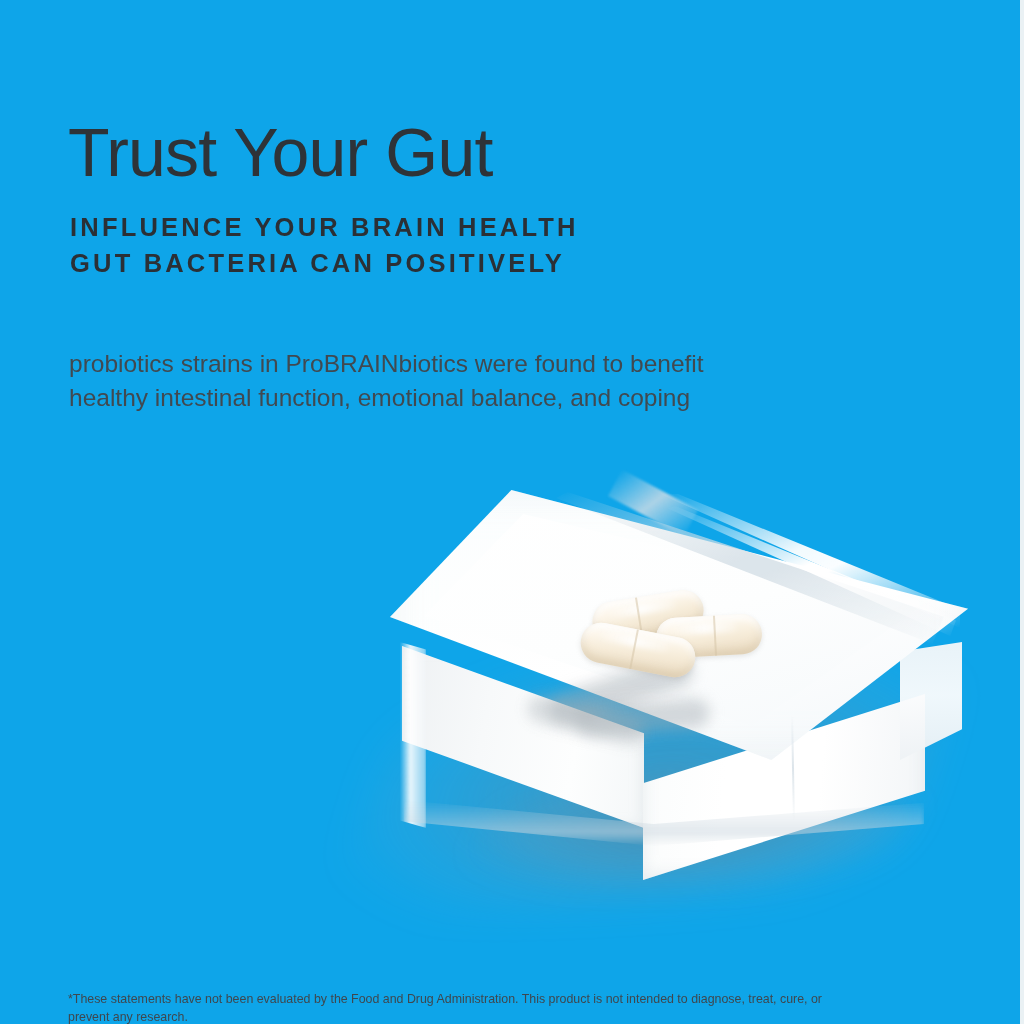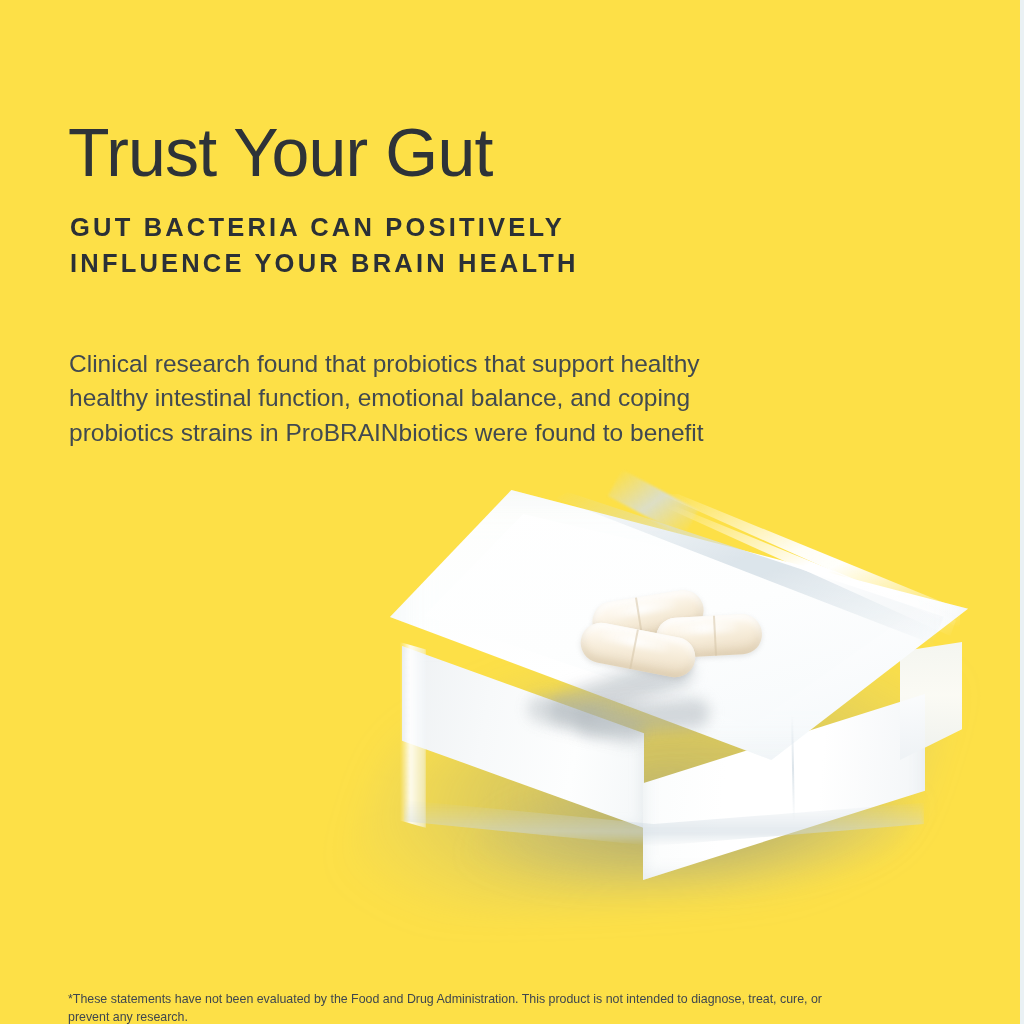--- a/index.html
+++ b/index.html
@@ -12,21 +12,21 @@
     background: #eaf1f4;
     font-family: "Liberation Sans", sans-serif;
     overflow: hidden;
     position: relative;
   }
 
   .page {
     position: relative;
     width: 1020px;
     height: 1024px;
-    background: #fde047;
+    background: #0ea5e9;
     overflow: hidden;
   }
 
   
   .content {
     position: absolute;
     left: 68px;
     top: 0;
     width: 880px;
   }
@@ -339,28 +339,27 @@
 </head>
 <body>
 
 <div class="page">
 
   <div class="content">
 
     <h1 class="headline">Trust Your Gut</h1>
 
     <h2 class="subhead">
+      <span class="sub-line">INFLUENCE YOUR BRAIN HEALTH</span>
       <span class="sub-line">GUT BACTERIA CAN POSITIVELY</span>
-      <span class="sub-line">INFLUENCE YOUR BRAIN HEALTH</span>
     </h2>
 
     <p class="body-copy">
-      <span class="copy-line">Clinical research found that probiotics that support healthy</span>
+      <span class="copy-line">probiotics strains in ProBRAINbiotics were found to benefit</span>
       <span class="copy-line">healthy intestinal function, emotional balance, and coping</span>
-      <span class="copy-line">probiotics strains in ProBRAINbiotics were found to benefit</span>
     </p>
 
     <div class="footnote">
       <span class="foot-line">*These statements have not been evaluated by the Food and Drug Administration. This product is not intended to diagnose, treat, cure, or</span>
       <span class="foot-line">prevent any research.</span>
     </div>
 
   </div>
 
   <div class="product-photo">

